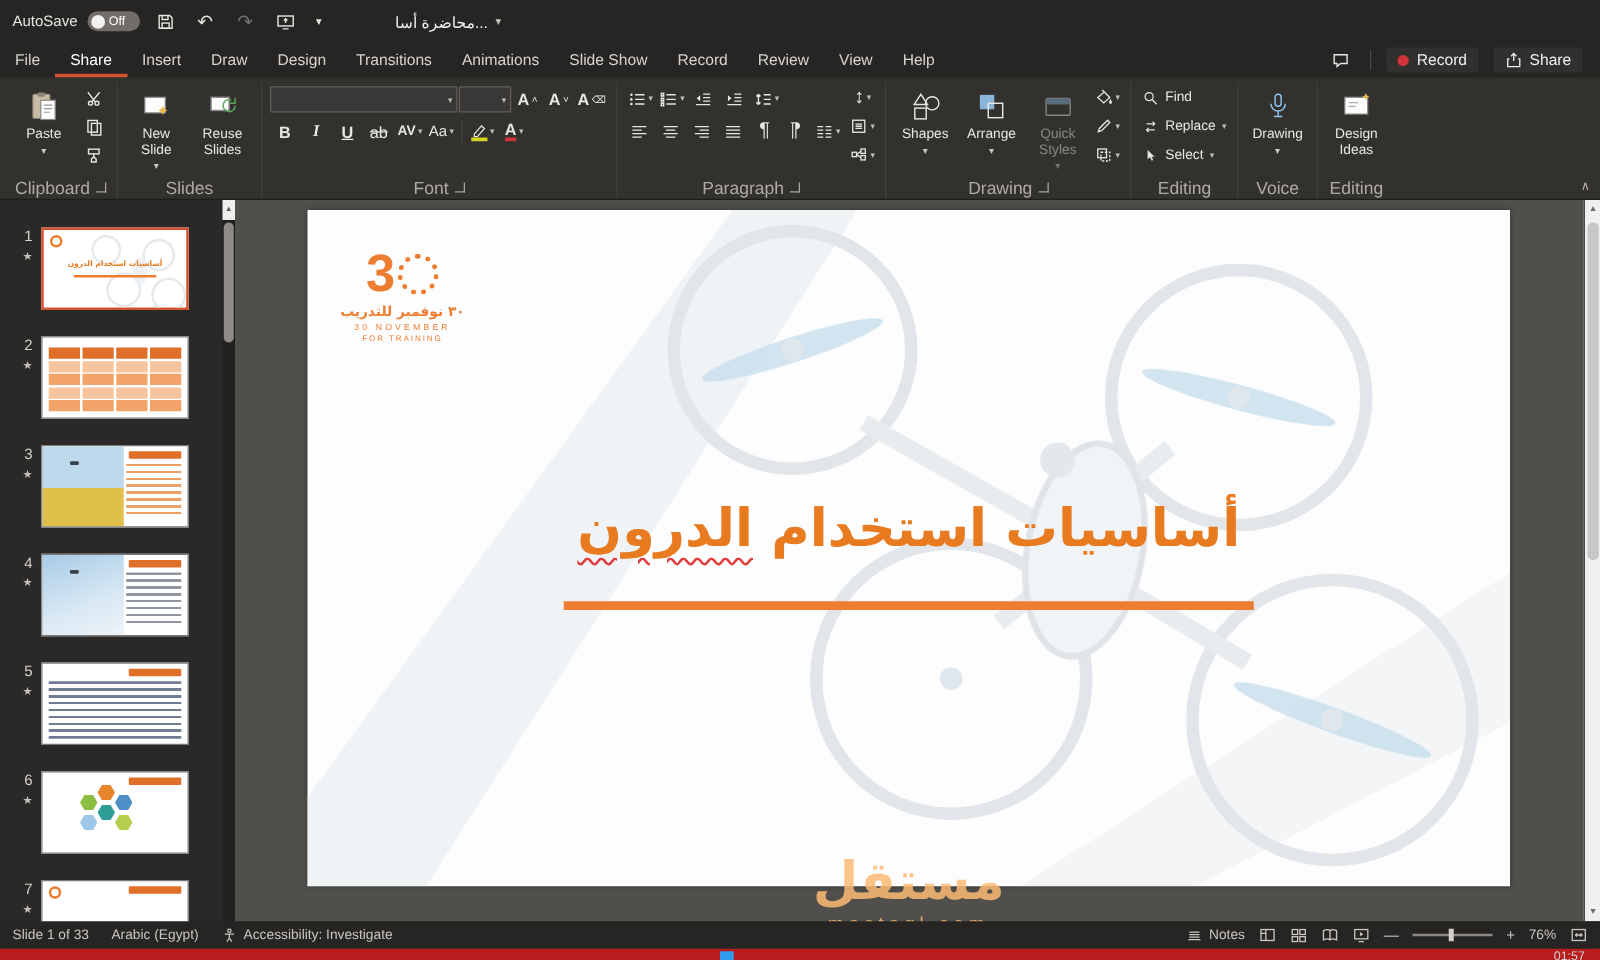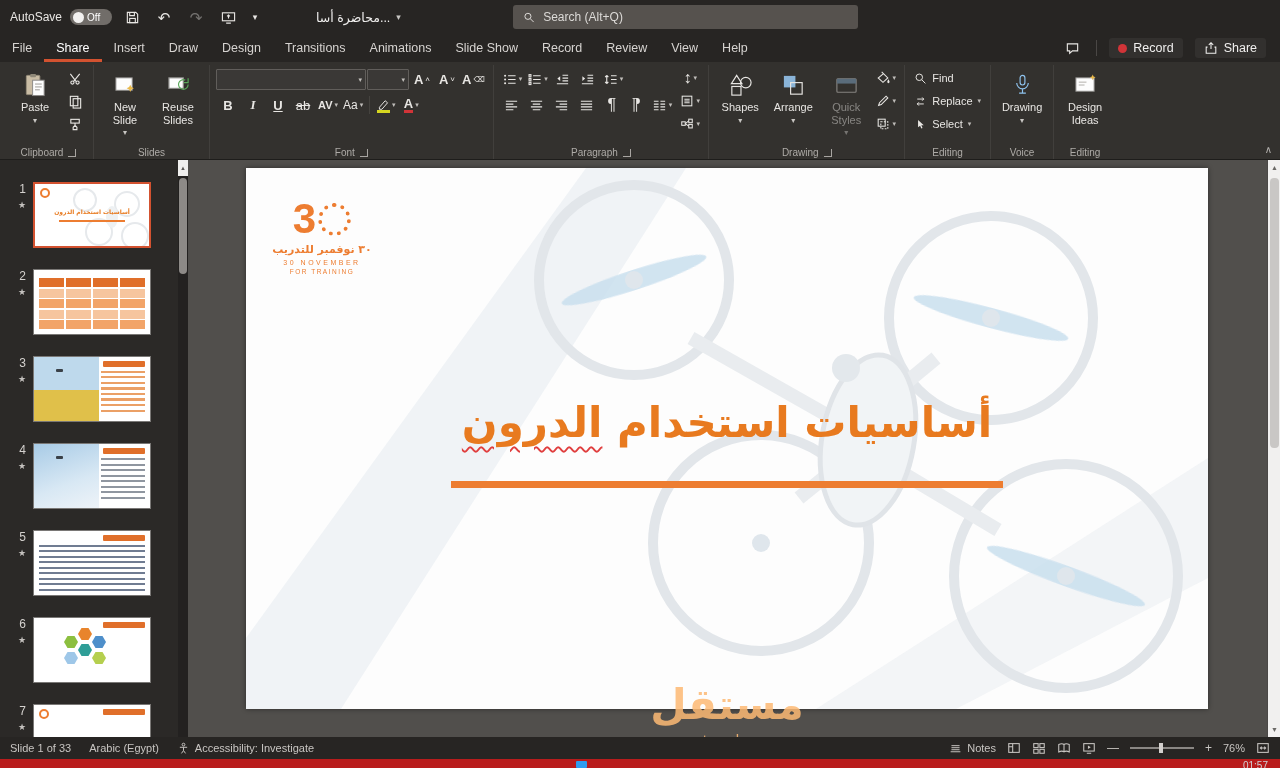--- a/index.html
+++ b/index.html
@@ -39,21 +39,21 @@
   .tab.active { color:#ffffff; box-shadow:inset 0 -3px 0 var(--accent,#d35230); }
   .tabs-right { margin-left:auto; display:flex; align-items:center; gap:12px; padding-right:14px; }
   .pillbtn { display:flex; align-items:center; gap:6px; font-size:12.5px; color:#f0efee; padding:3px 9px; border-radius:3px; background:rgba(255,255,255,.05); }
   .recdot { width:9px; height:9px; border-radius:50%; background:#d13438; display:block; }
   .vdiv { width:1px; height:16px; background:#4a4745; }
 
   
   .ribbon { height:98px; background:#33312e; border-bottom:1px solid #1e1d1b; display:flex; padding:3px 2px 0 4px; position:relative; flex:none; }
   .group { position:relative; padding:2px 6px 16px 6px; border-right:1px solid #413f3c; flex:none; }
   .gc { display:flex; align-items:flex-start; gap:3px; }
-  .glabel { position:absolute; left:0; right:0; bottom:1px; display:flex; justify-content:center; align-items:center; gap:5px; font-size:10px; color:#aeaba7; }
+  .glabel { position:absolute; left:0; right:0; bottom:1px; display:flex; justify-content:center; align-items:center; gap:5px; font-size:14px; color:#aeaba7; }
   .launcher { width:8px; height:8px; border-right:1.4px solid #a8a5a1; border-bottom:1.4px solid #a8a5a1; display:block; }
   .bigbtn { width:50px; min-height:74px; display:flex; flex-direction:column; align-items:center; gap:2px; padding:4px 1px 0; border-radius:3px; text-align:center; font-size:11px; line-height:1.15; color:#e8e6e3; }
   .bigbtn .bicon { height:28px; display:flex; align-items:center; }
   .bigbtn .carr { font-size:8px; color:#c8c6c3; }
   .vcol { display:flex; flex-direction:column; gap:1px; }
   .sbtn { height:22px; min-width:24px; display:flex; align-items:center; justify-content:center; gap:2px; border-radius:2px; color:#e8e6e3; padding:0 2px; }
   .sbtn .carr { font-size:7px; color:#c0bdba; }
   .row { display:flex; align-items:center; gap:1px; height:24px; margin-bottom:2px; }
   .textbtn { display:flex; align-items:center; gap:5px; font-size:11px; height:22px; padding:0 3px; border-radius:2px; color:#e8e6e3; }
   .textbtn .carr { font-size:7px; color:#c0bdba; }
@@ -168,27 +168,20 @@
         <svg class="ic" width="15" height="15" viewBox="0 0 16 16">
             <rect x="1.5" y="3" width="13" height="8.5"></rect>
             <path d="M5.5 14h5M8 9V5.5M6.5 6.8 8 5.3l1.5 1.5"></path>
           </svg>
       </span>
       <span class="qat glyph sm">▾</span>
     </div>
     <div class="tb-doc">
       <span>محاضرة أسا...</span>
       <span class="glyph">▾</span>
-    </div>
-    <div class="tb-search">
-      <svg class="ic" width="13" height="13" viewBox="0 0 16 16">
-          <circle cx="6.5" cy="6.5" r="4"></circle>
-          <path d="M9.6 9.6 14 14"></path>
-        </svg>
-      <input placeholder="Search (Alt+Q)" style="">
     </div>
   </div>
 
   <div class="tabs">
     <span class="tab">File</span>
     <span class="tab active">Share</span>
     <span class="tab">Insert</span>
     <span class="tab">Draw</span>
     <span class="tab">Design</span>
     <span class="tab">Transitions</span>

